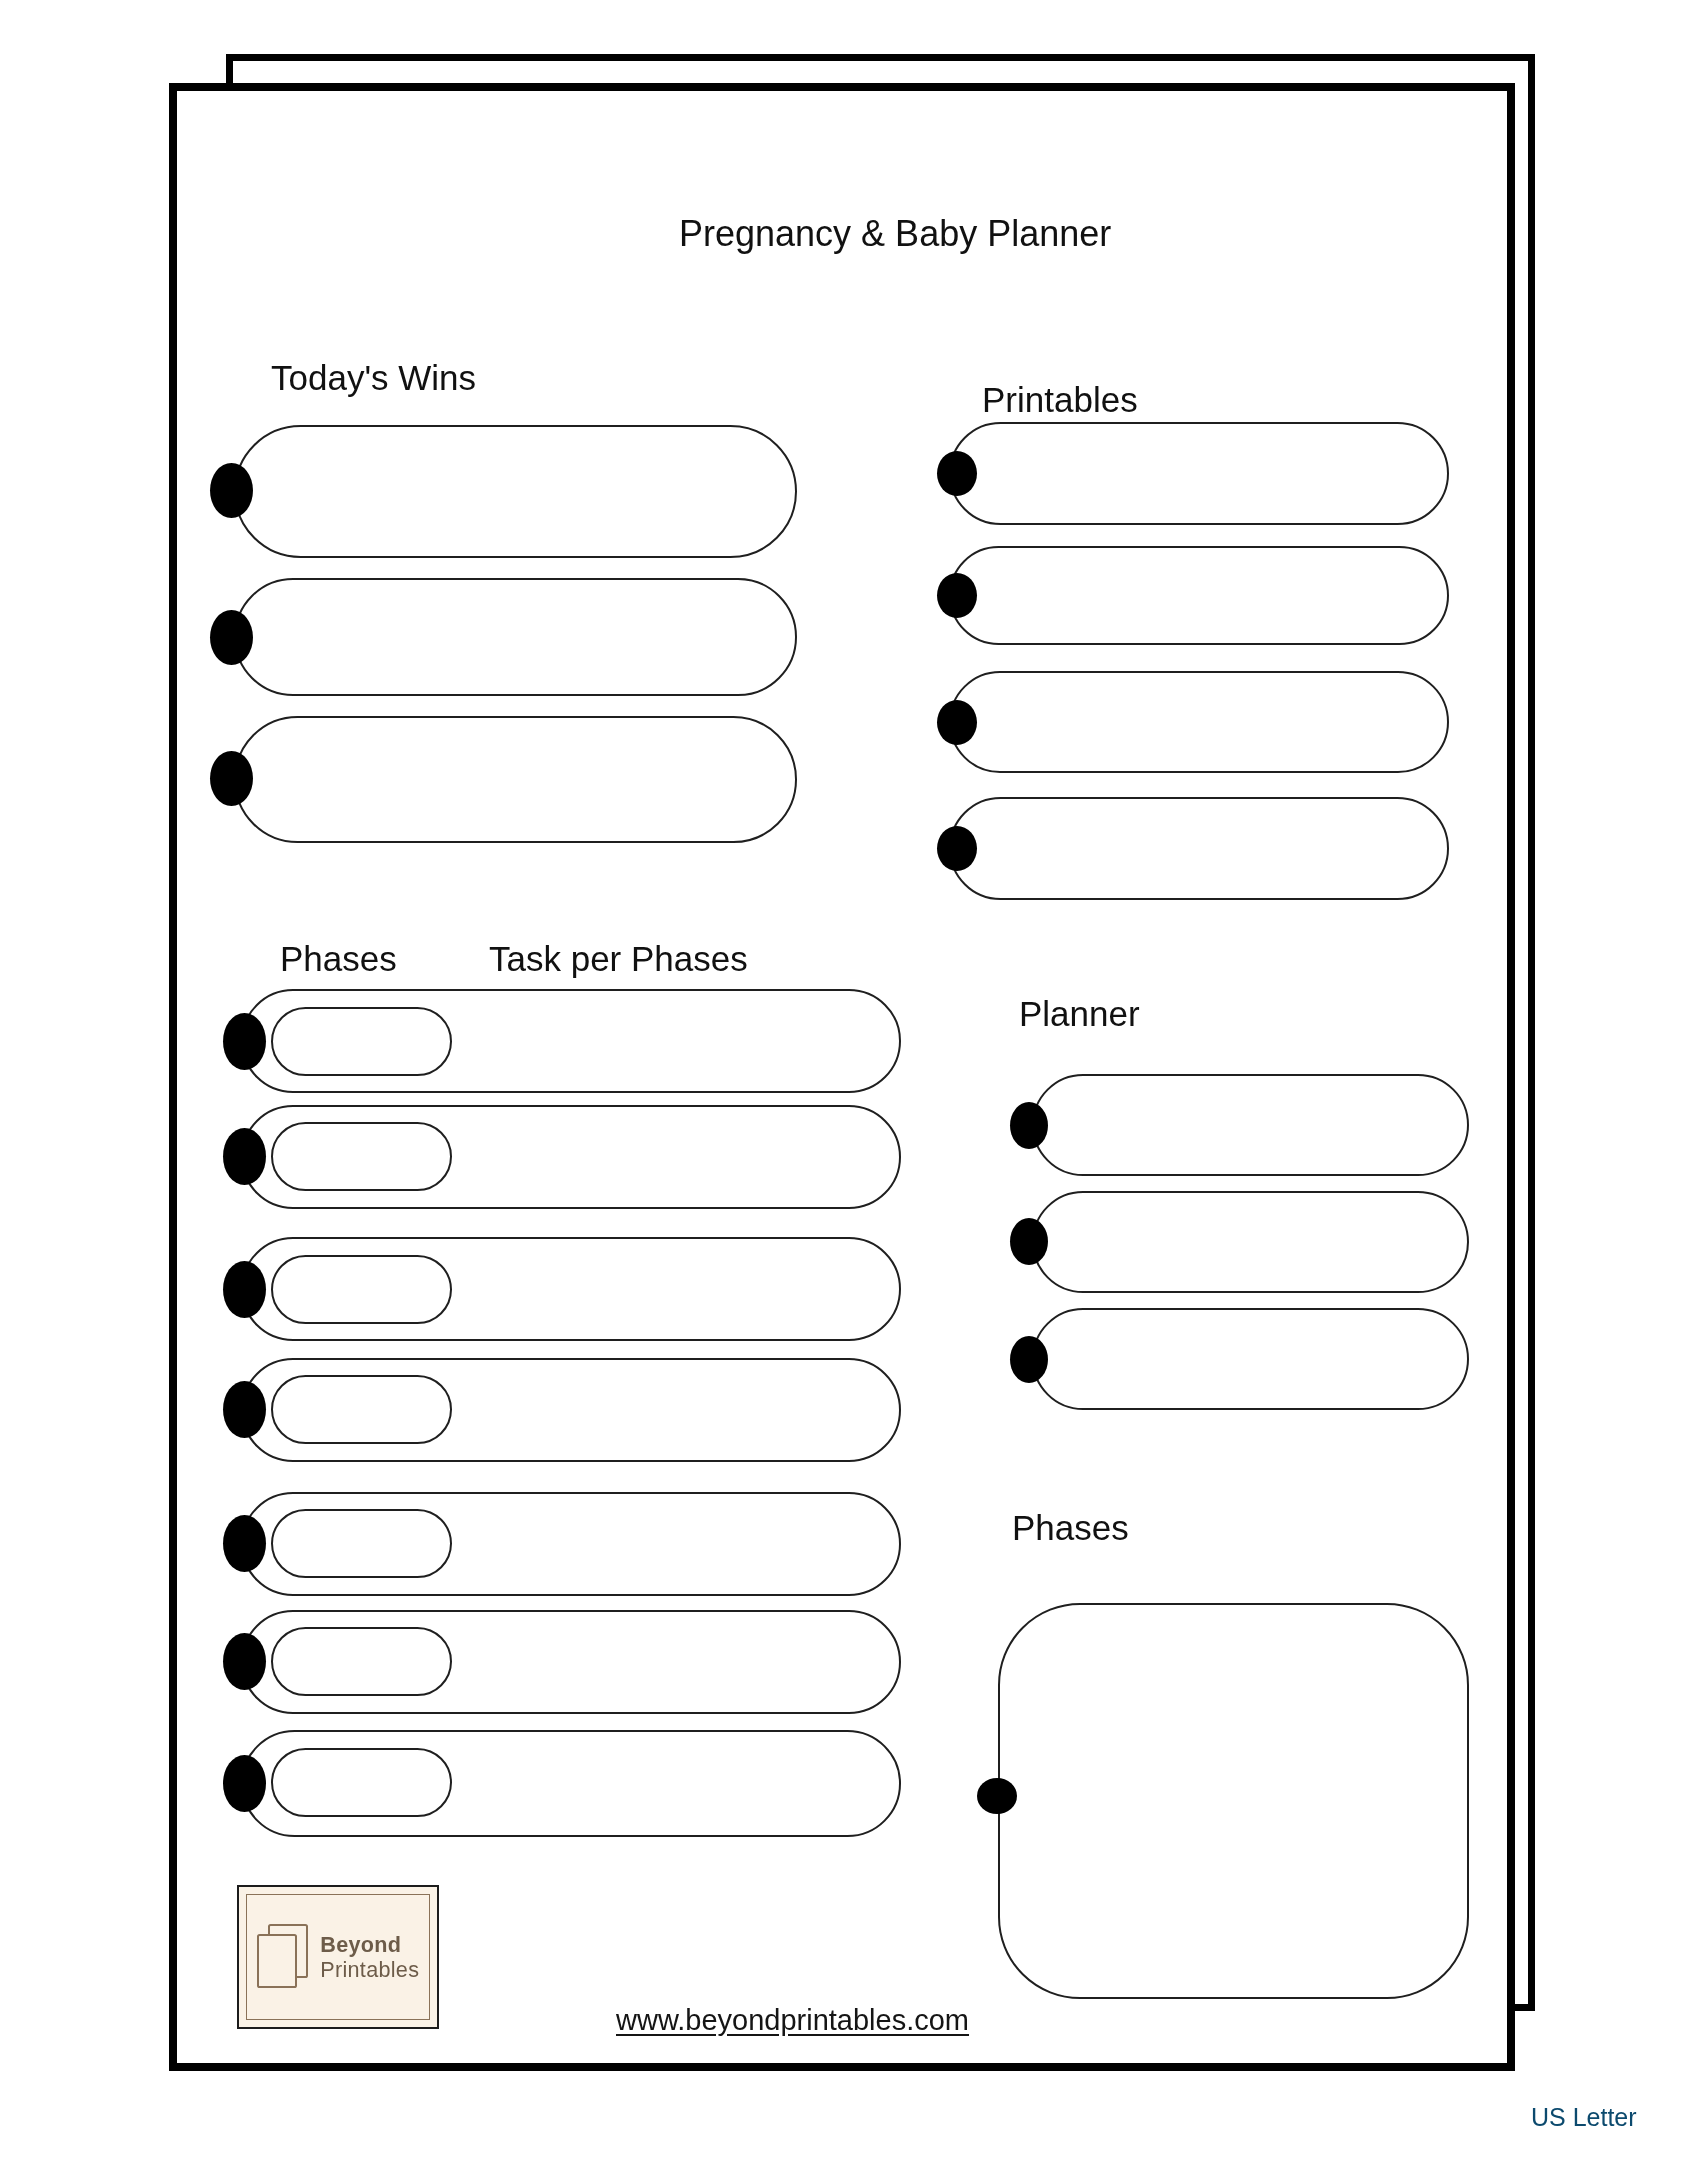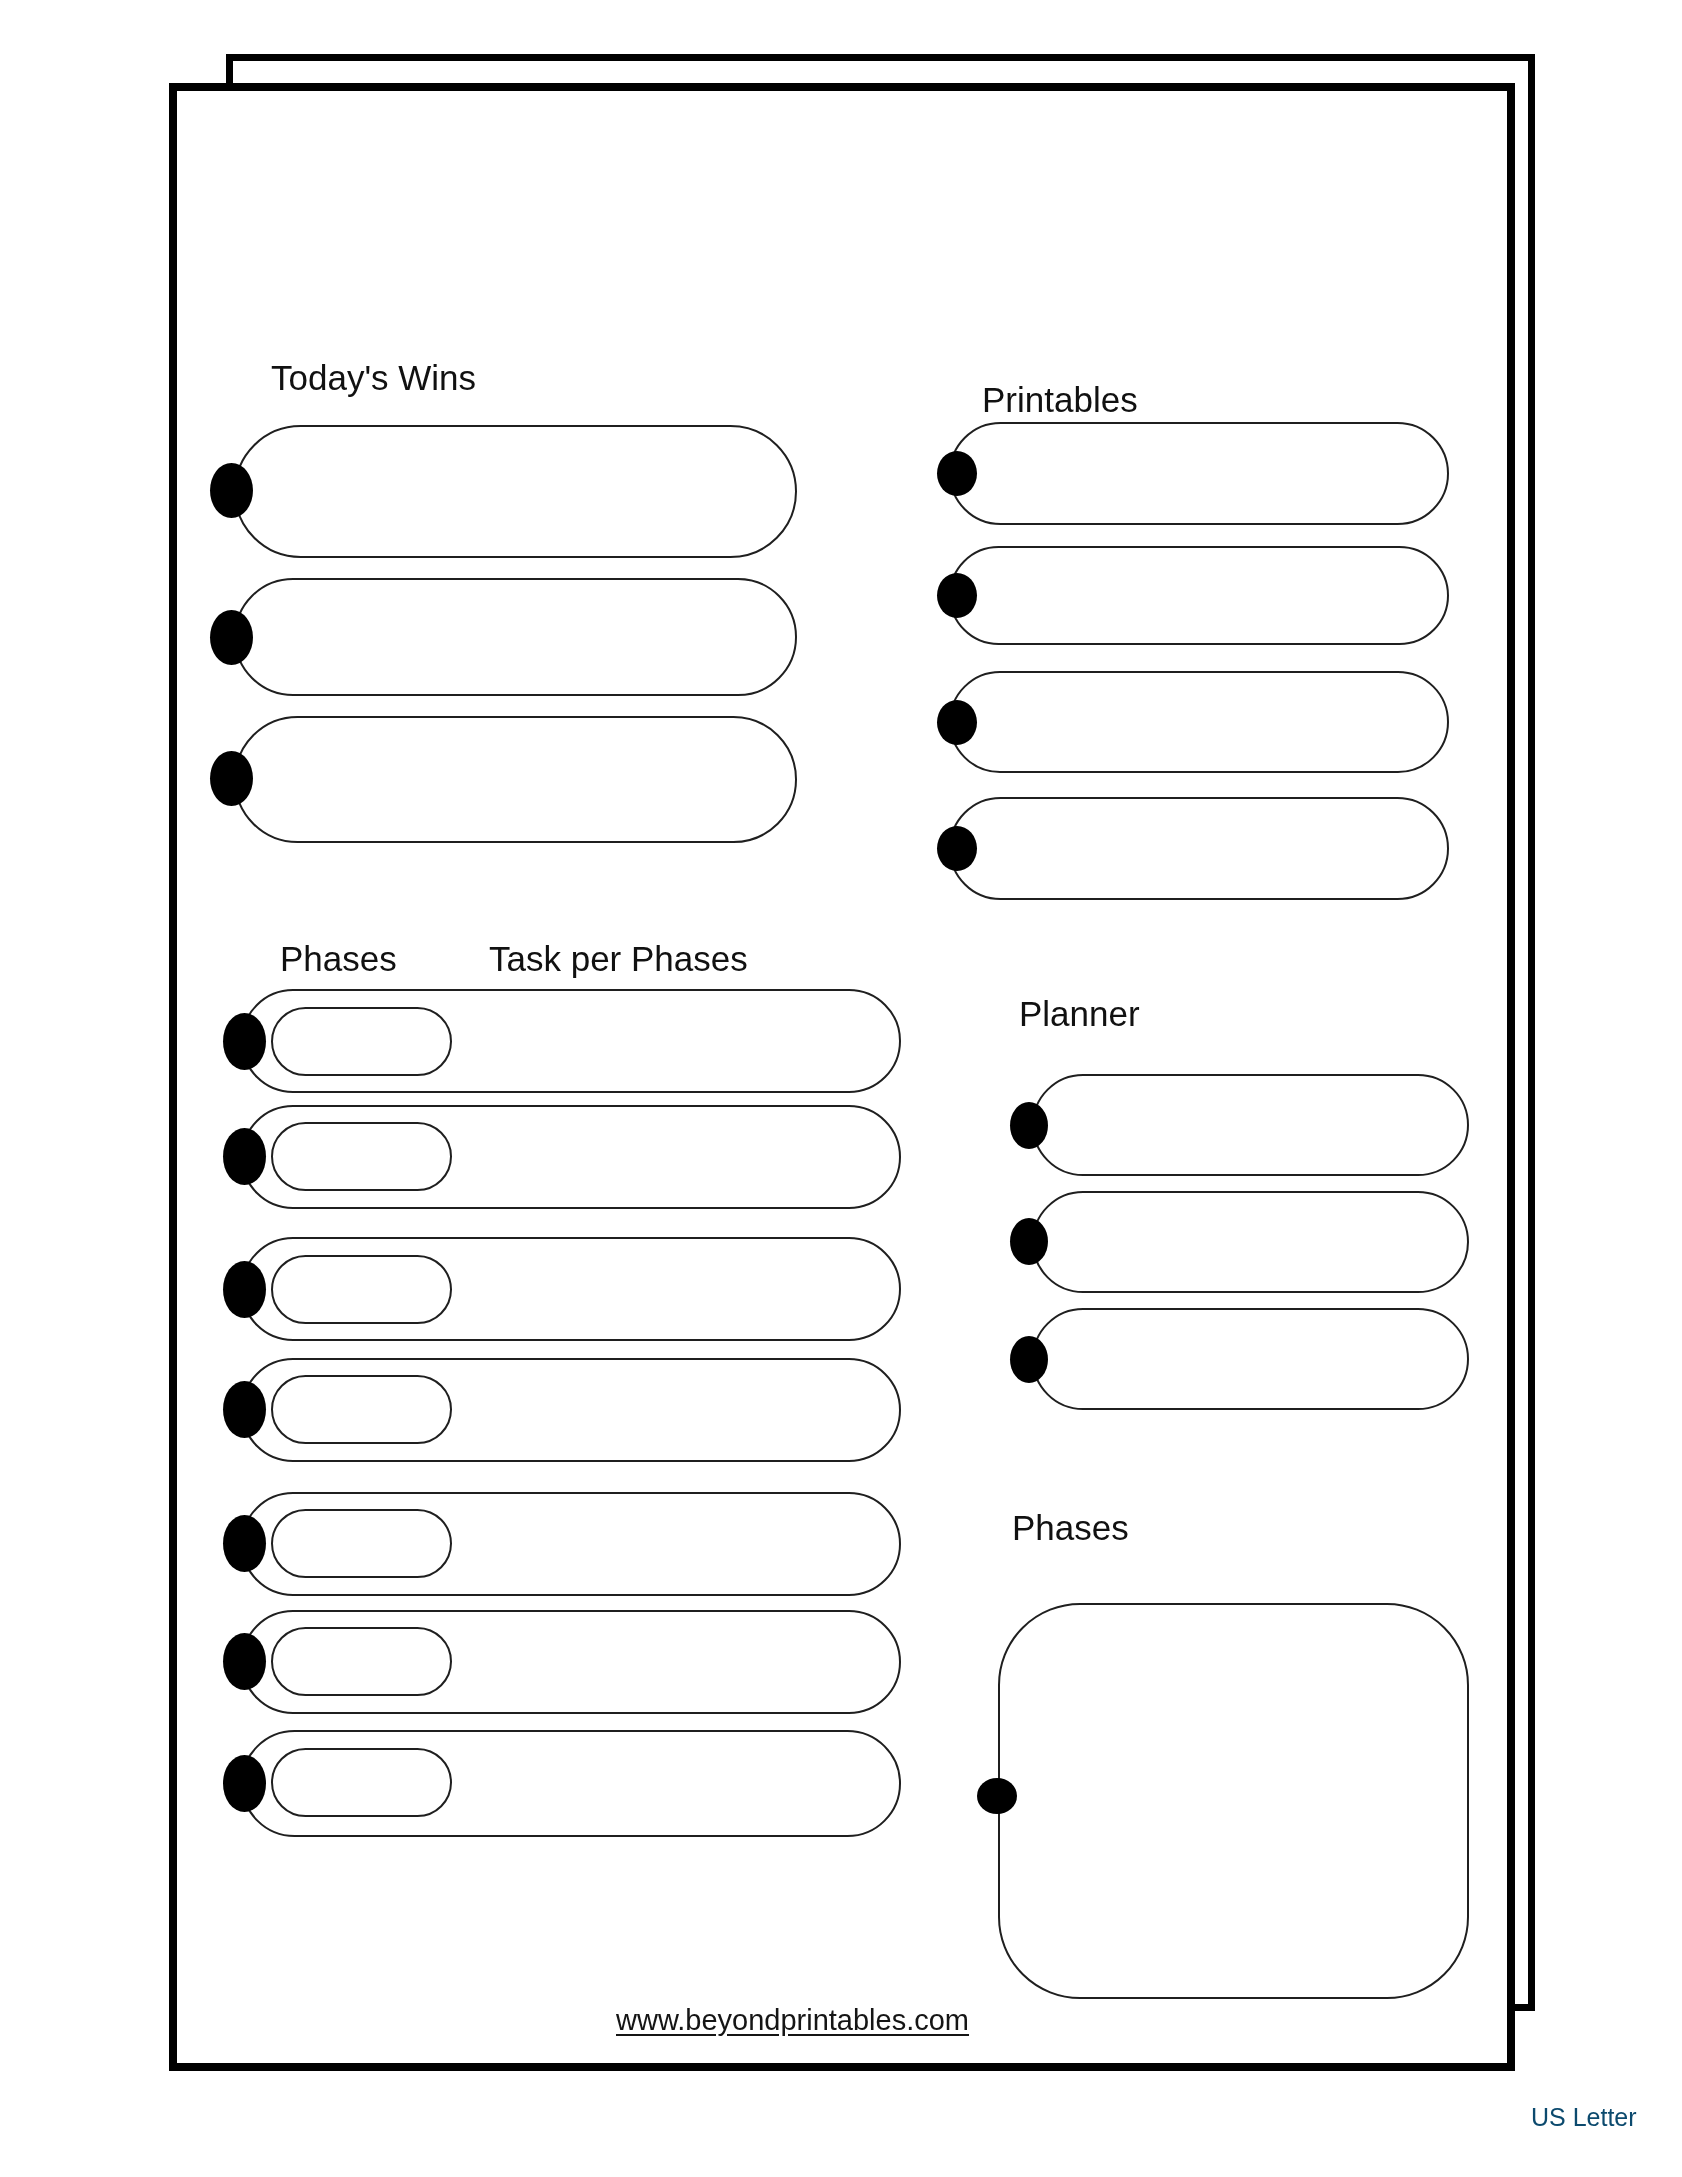--- a/index.html
+++ b/index.html
@@ -80,20 +80,21 @@
   }
 </style>
 </head>
 <body>
 
 <div class="canvas">
 
   <div class="sheet-back"></div>
   <div class="sheet-front"></div>
 
+  <div class="title">Pregnancy &amp; Baby Planner</div>
 
   <div class="layer">
     <div class="heading" style="left:271px;top:359px">Today's Wins</div>
     <div class="pill" style="left:234px;top:425px;width:563px;height:133px"></div>
     <span class="dot" style="left:210px;top:463px;width:43px;height:55px"></span>
     <div class="pill" style="left:234px;top:578px;width:563px;height:118px"></div>
     <span class="dot" style="left:210px;top:610px;width:43px;height:55px"></span>
     <div class="pill" style="left:234px;top:716px;width:563px;height:127px"></div>
     <span class="dot" style="left:210px;top:751px;width:43px;height:55px"></span>
   </div>
@@ -152,19 +153,32 @@
     <div class="pill" style="left:1032px;top:1308px;width:437px;height:102px"></div>
     <span class="dot" style="left:1010px;top:1336px;width:38px;height:47px"></span>
   </div>
 
   <div class="layer">
     <div class="heading" style="left:1012px;top:1509px">Phases</div>
     <div class="rbox" style="left:998px;top:1603px;width:471px;height:396px"></div>
     <span class="dot" style="left:977px;top:1778px;width:40px;height:36px"></span>
   </div>
 
+  <div class="brand">
+    <div class="brand-frame"></div>
+    <div class="brand-inner">
+      <span class="pages-icon">
+        <span class="sheet-a"></span>
+        <span class="sheet-b"></span>
+      </span>
+      <span class="brand-text">
+        <span class="b1" style="display:block">Beyond</span>
+        <span class="b2" style="display:block">Printables</span>
+      </span>
+    </div>
+  </div>
 
   <div class="site-link">www.beyondprintables.com</div>
 
   <div class="paper-size">US Letter</div>
 
 </div>
 
 
 </body></html>

